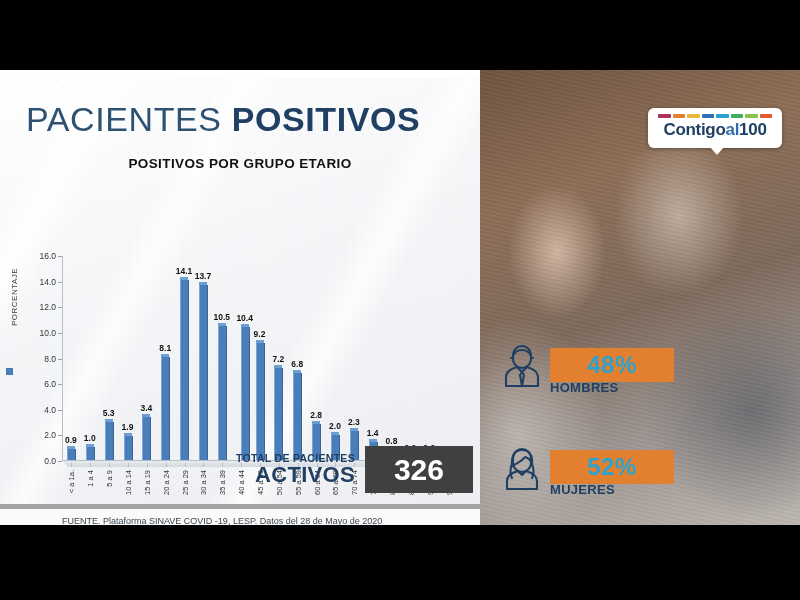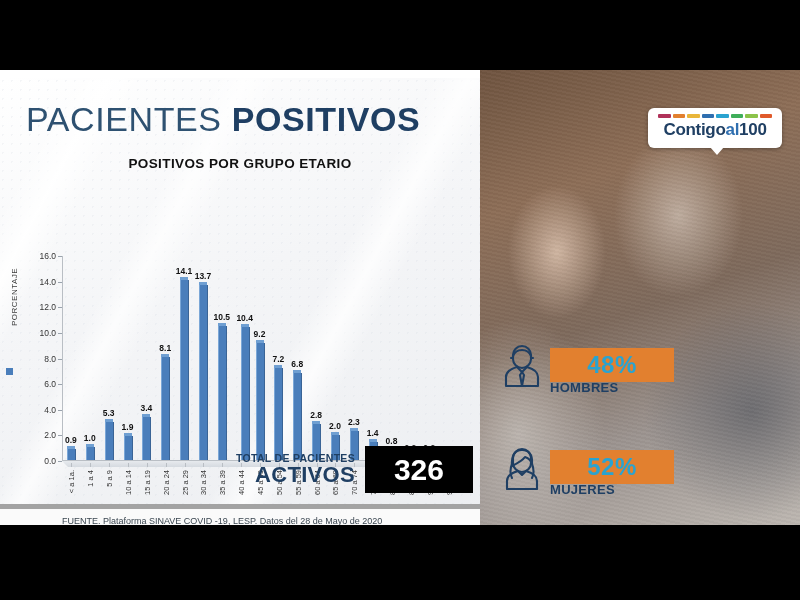--- a/index.html
+++ b/index.html
@@ -65,21 +65,21 @@
   .xcell span { position:absolute; left:50%; top:2px; font-size:7.5px; color:#333;
                 transform:rotate(-90deg) translate(-100%,-50%); transform-origin:left top;
                 white-space:nowrap; }
   .xtickmark { position:absolute; left:50%; top:-5px; width:1px; height:4px; background:#b9bec4; }
 
   
   #total { position:absolute; left:236px; top:368px; display:flex; align-items:center; }
   #total .txt { text-align:right; padding-right:10px; color:#1f3f63; }
   #total .t1 { font-size:10.5px; font-weight:bold; letter-spacing:.3px; }
   #total .t2 { font-size:22px; font-weight:bold; letter-spacing:.3px; line-height:1.02; }
-  #total .box { width:108px; height:47px; background:#000000; color:#fff;
+  #total .box { width:108px; height:47px; background:#404040; color:#fff;
                 display:flex; align-items:center; justify-content:center;
                 font-size:30px; font-weight:bold; }
 
   #footer { position:absolute; left:0; top:426px; width:480px; height:29px;
             background:#fafafa; border-top:5px solid #a3a3a3;
             display:flex; align-items:center; }
   #footer span { margin-left:62px; font-size:9px; color:#3a4650; }
 
   
   #right { position:absolute; left:480px; top:0; width:320px; height:455px;

